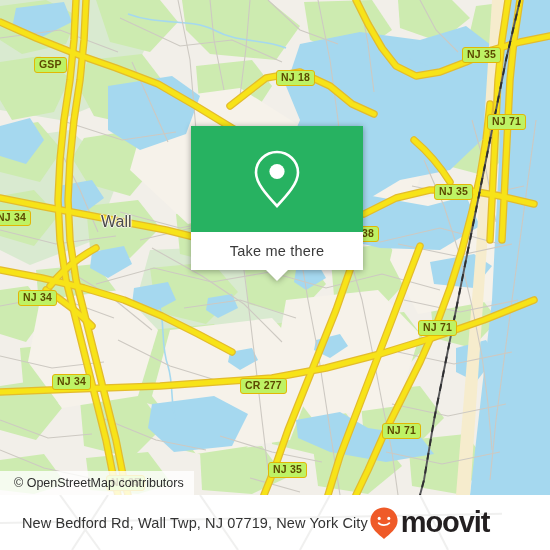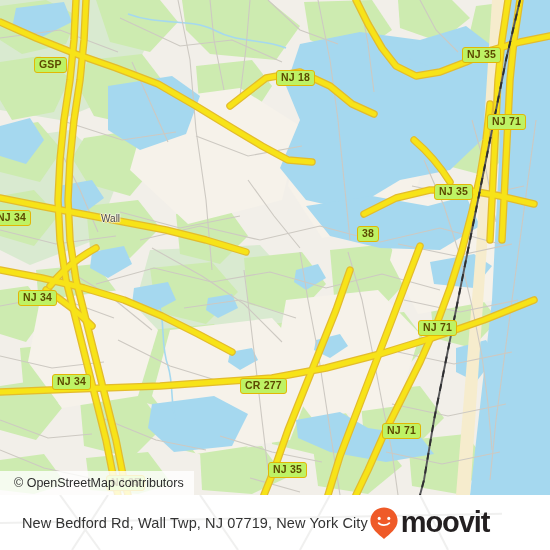--- a/index.html
+++ b/index.html
@@ -34,21 +34,21 @@
     line-height:11px;
     white-space:nowrap;
     z-index:40;
     font-family:"Liberation Sans", sans-serif;
   }
 
   
   .place-label {
     position:absolute;
     color:#4a4a48;
-    font-size:10px;
+    font-size:16px;
     z-index:38;
     text-shadow:
       1px 0 1px #f6f4ef, -1px 0 1px #f6f4ef,
       0 1px 1px #f6f4ef, 0 -1px 1px #f6f4ef;
     white-space:nowrap;
   }
 
   
   #popup {
     position:absolute;
@@ -360,20 +360,32 @@
     <div class="shield" style="left:-8px;  top:210px;">NJ 34</div>
     <div class="shield" style="left:357px; top:226px;">38</div>
     <div class="shield" style="left:18px;  top:290px;">NJ 34</div>
     <div class="shield" style="left:418px; top:320px;">NJ 71</div>
     <div class="shield" style="left:52px;  top:374px;">NJ 34</div>
     <div class="shield" style="left:240px; top:378px;">CR 277</div>
     <div class="shield" style="left:382px; top:423px;">NJ 71</div>
     <div class="shield" style="left:268px; top:462px;">NJ 35</div>
     <div class="shield" style="left:106px; top:475px;">NJ 35</div>
 
+    <div id="popup">
+      <div id="popup-top">
+        <svg width="52" height="62" viewBox="0 0 52 62">
+          <path d="M26 4 C14.5 4 5 13.1 5 24.4 C5 35 15 46 26 58 C37 46 47 35 47 24.4 C47 13.1 37.5 4 26 4 Z" fill="none" stroke="#ffffff" stroke-width="2.6"></path>
+          <circle cx="26" cy="23.5" r="7.6" fill="#ffffff"></circle>
+        </svg>
+      </div>
+      <div id="popup-bottom">
+        <span id="popup-label">Take me there</span>
+        <span id="popup-tail"></span>
+      </div>
+    </div>
 
     <div id="attribution">© OpenStreetMap contributors</div>
 
   </div>
 
   <div id="footer">
 
     <svg id="footer-watermark" viewBox="0 0 550 55" preserveAspectRatio="none">
       <g stroke="#f0f0ef" stroke-width="2" fill="none">
         <path d="M60,0 L100,55"></path>

